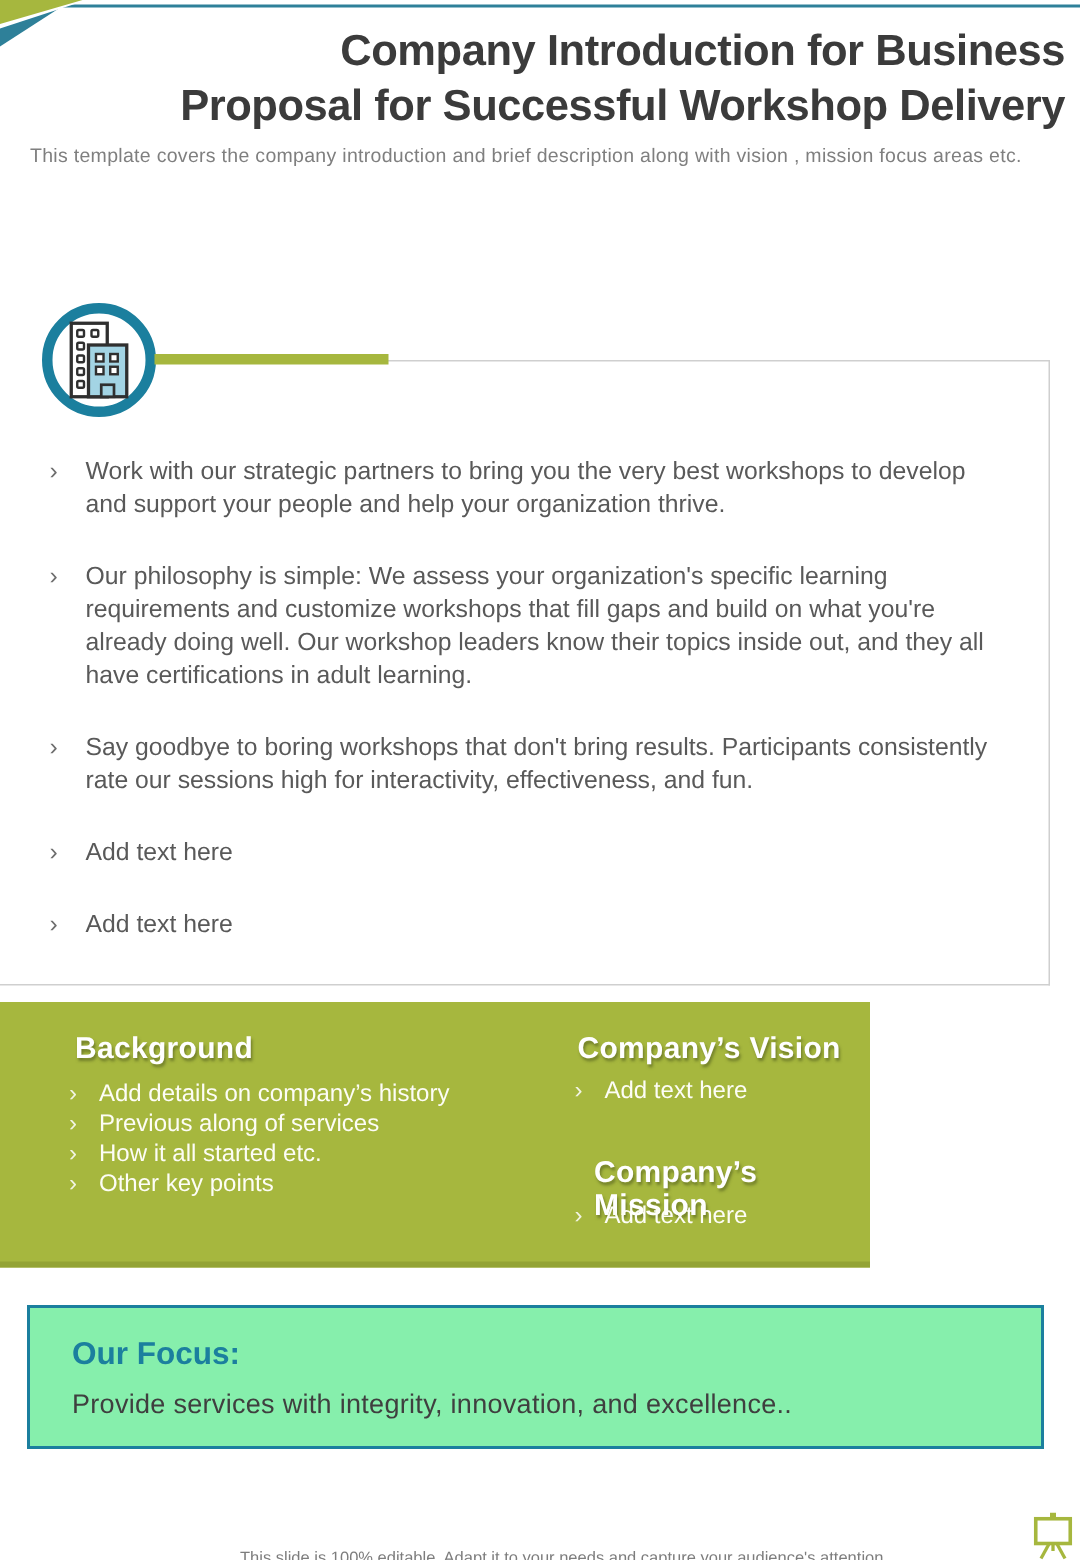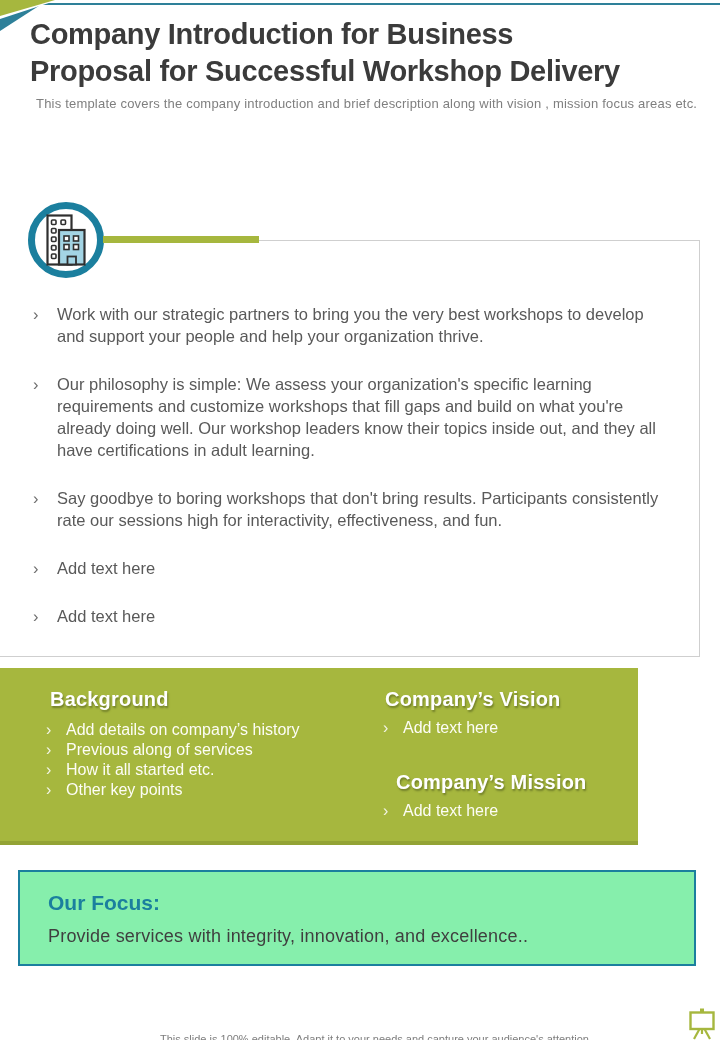--- a/index.html
+++ b/index.html
@@ -9,23 +9,24 @@
   }
   
   .top-line{position:absolute;left:0;top:3px;width:720px;height:2px;background:var(--teal_line,#2e8099);}
   .corner-svg{position:absolute;left:0;top:0;}
 
   
   .title{
     position:absolute;left:30px;top:16px;width:680px;margin:0;
     font-size:29px;line-height:37px;font-weight:bold;color:var(--title,#3b3b3b);
     letter-spacing:-0.3px;
+    text-align:right;
   }
   .subtitle{
-    position:absolute;left:36px;top:96px;width:680px;margin:0;
+    position:absolute;left:20px;top:96px;width:680px;margin:0;
     font-size:13px;color:var(--subtitle,#7f7f7f);letter-spacing:0.2px;
   }
 
   
   .content-box{
     position:absolute;left:-2px;top:240px;width:702px;height:417px;
     border:1px solid #cfcfcf;border-left:none;box-sizing:border-box;background:transparent;
   }
   .cover-patch{position:absolute;left:0;top:238px;width:28px;height:6px;background:#fff;}
 
@@ -40,21 +41,21 @@
   
   .intro-list{position:absolute;left:33px;top:303px;width:632px;margin:0;padding:0;list-style:none;}
   .intro-list li{
     display:flex;margin:0 0 26px 0;font-size:16.5px;line-height:22px;color:var(--body,#595959);
   }
   .chev{flex:none;width:24px;color:#6e6e6e;}
   .band .chev{color:#f2f4e4;width:20px;}
 
   
   .band{
-    position:absolute;left:0;top:668px;width:638px;height:177px;background:var(--olive,#a6b73e);
+    position:absolute;left:0;top:668px;width:580px;height:177px;background:var(--olive,#a6b73e);
     border-bottom:4px solid var(--olive_dark,#93a335);box-sizing:border-box;color:#fff;
   }
   .band h2{
     position:absolute;margin:0;font-size:20px;line-height:22px;font-weight:bold;color:#fff;
     text-shadow:1px 2px 2px rgba(70,80,25,0.55);letter-spacing:0.2px;
   }
   .band ul{position:absolute;margin:0;padding:0;list-style:none;}
   .band li{display:flex;font-size:16px;line-height:20px;color:#fdfdf6;}
   .band-h-background{left:50px;top:20px;}
   .band-list-background{left:46px;top:52px;width:320px;}

